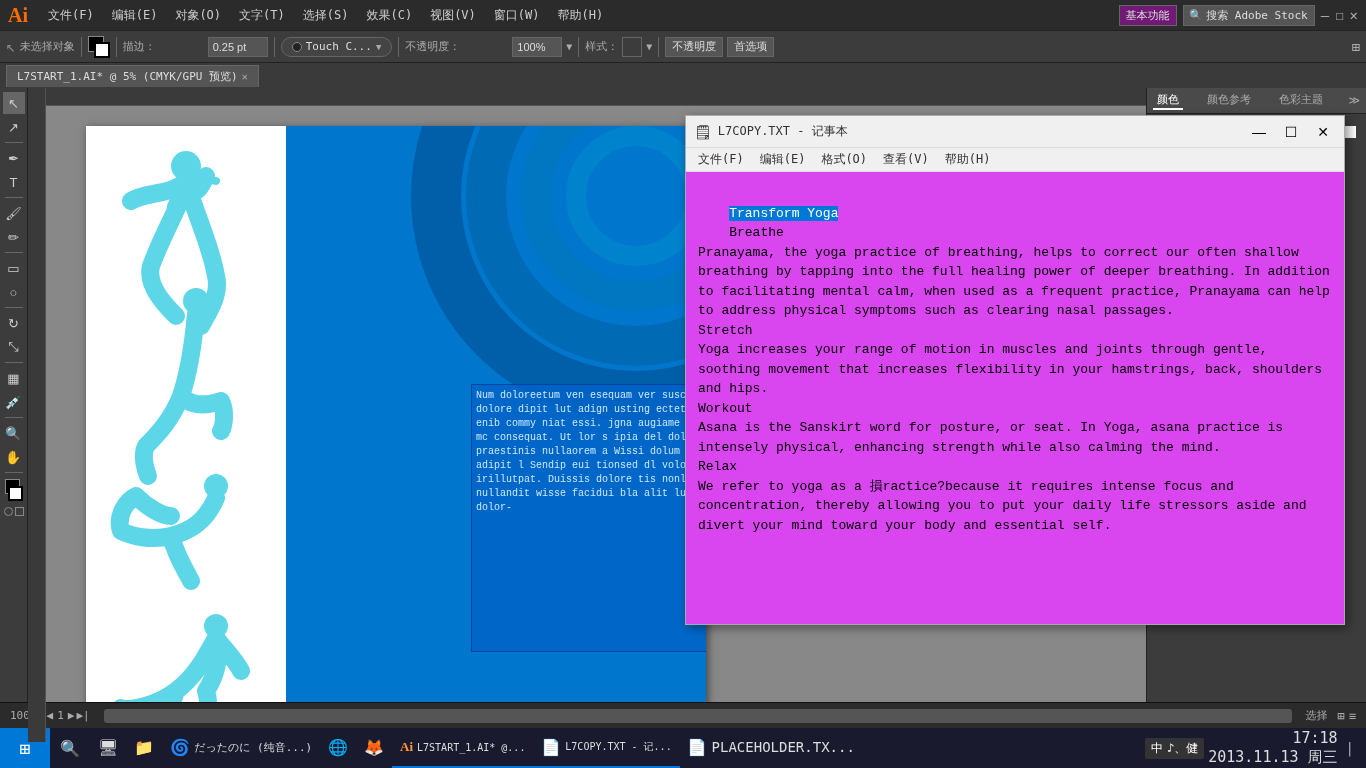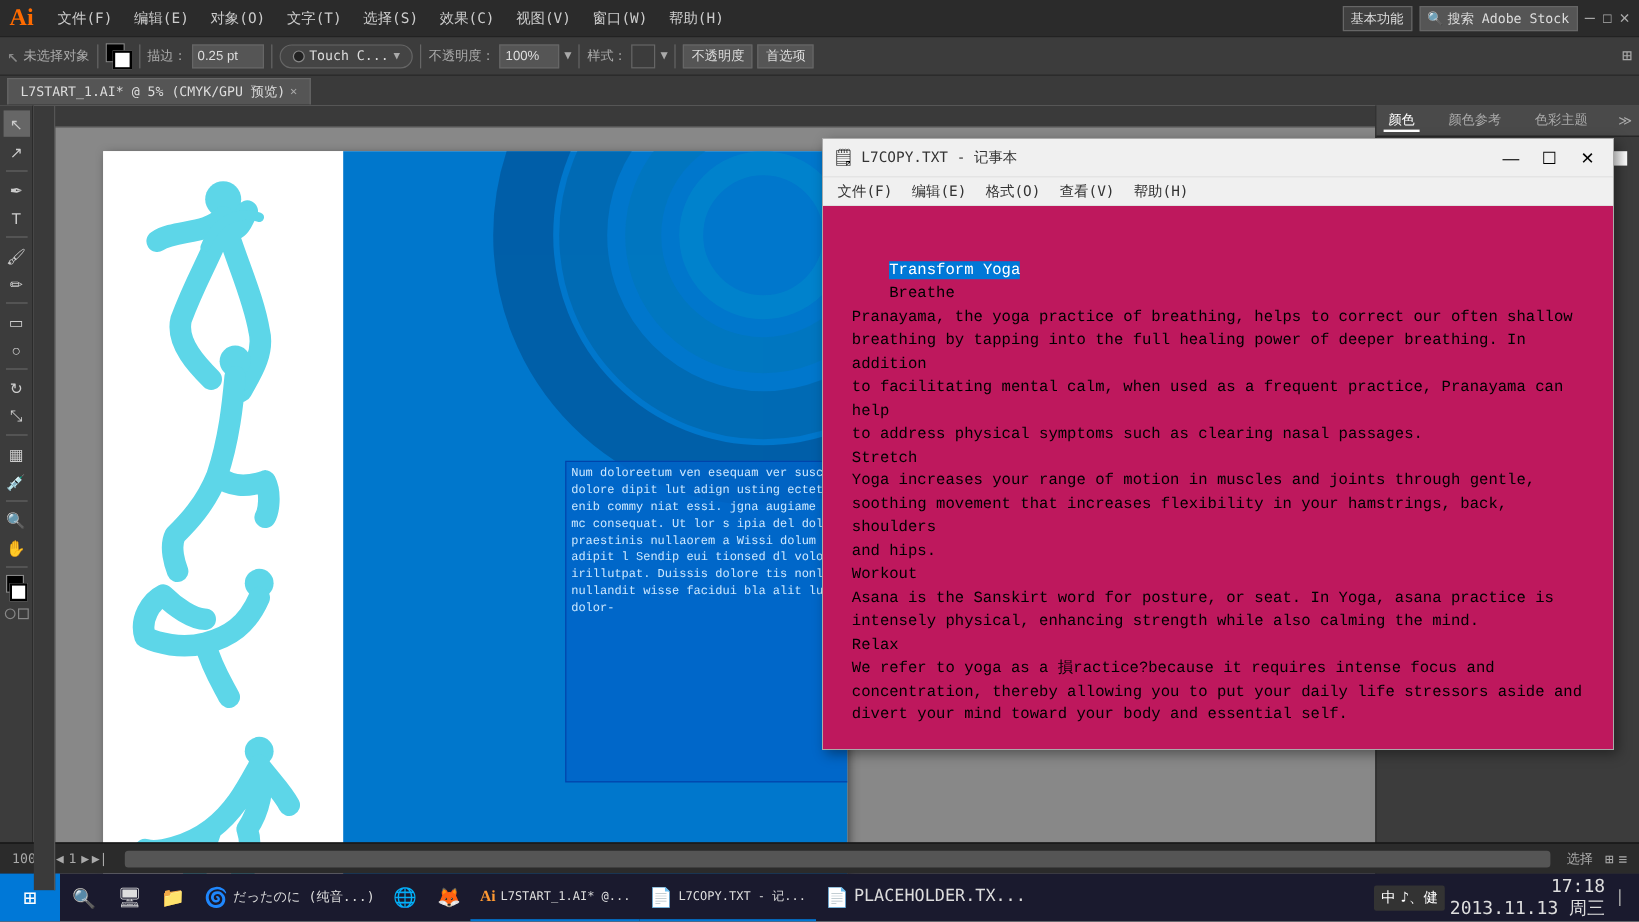--- a/index.html
+++ b/index.html
@@ -15,21 +15,21 @@
     .menu-right { margin-left: auto; display: flex; align-items: center; gap: 6px; }
 
     
     #toolbar {
       width: 100%; height: 32px; background: #3c3c3c; display: flex; align-items: center;
       padding: 0 6px; gap: 4px; border-top: 1px solid #222;
     }
     .toolbar-label { color: #aaa; font-size: 11px; }
     .toolbar-box {
       background: #555; border: 1px solid #666; color: #ddd; font-size: 11px;
-      padding: 1px 4px; height: 20px; min-width: 40px;
+      padding: 1px 4px; height: 20px; min-width: 40px; margin-left: 48px;
     }
     .toolbar-btn {
       background: #555; border: 1px solid #666; color: #ddd; font-size: 11px;
       padding: 1px 6px; height: 20px; cursor: pointer;
     }
     .toolbar-separator { width: 1px; height: 20px; background: #666; margin: 0 2px; }
     .touch-pill {
       background: #444; border: 1px solid #666; border-radius: 10px; color: #ddd;
       font-size: 11px; padding: 1px 10px; height: 20px; display: flex; align-items: center; gap: 4px;
     }
@@ -147,22 +147,22 @@
     }
     #notepad-icon { font-size: 14px; }
     #notepad-title { flex: 1; font-size: 12px; color: #333; }
     .win-btn { width: 26px; height: 26px; display: flex; align-items: center; justify-content: center; font-size: 14px; cursor: pointer; border: none; background: transparent; }
     #notepad-menubar {
       height: 24px; background: #f0f0f0; border-bottom: 1px solid #ddd;
       display: flex; align-items: center; padding: 0 4px;
     }
     .np-menu { padding: 2px 8px; font-size: 12px; color: #333; cursor: pointer; }
     #notepad-content {
-      flex: 1; padding: 24px; font-family: 'Courier New', Courier, monospace; font-size: 13px;
-      color: #000; overflow-y: auto; background: #be185d; white-space: pre-wrap; word-wrap: break-word;
+      flex: 1; padding: 12px; font-family: 'Courier New', Courier, monospace; font-size: 13px;
+      color: #000; overflow-y: auto; background: #d946ef; white-space: pre-wrap; word-wrap: break-word;
       line-height: 1.5; outline: none;
     }
     .highlight { background: #0078d7; color: white; }
 
     
     #notepad-content::-webkit-scrollbar { width: 12px; }
     #notepad-content::-webkit-scrollbar-track { background: #f0f0f0; }
     #notepad-content::-webkit-scrollbar-thumb { background: #c0c0c0; border: 2px solid #f0f0f0; }
   </style>
 </head>
@@ -173,21 +173,21 @@
   <span class="menu-item">文件(F)</span>
   <span class="menu-item">编辑(E)</span>
   <span class="menu-item">对象(O)</span>
   <span class="menu-item">文字(T)</span>
   <span class="menu-item">选择(S)</span>
   <span class="menu-item">效果(C)</span>
   <span class="menu-item">视图(V)</span>
   <span class="menu-item">窗口(W)</span>
   <span class="menu-item">帮助(H)</span>
   <div class="menu-right">
-    <span style="background:#404040;border:1px solid #666;padding:2px 6px;font-size:11px;color:#ddd;">基本功能</span>
+    <span style="background:#701a75;border:1px solid #666;padding:2px 6px;font-size:11px;color:#ddd;">基本功能</span>
     <span style="background:#555;border:1px solid #666;padding:2px 6px;font-size:11px;color:#ddd;display:flex;align-items:center;gap:3px;">🔍 <span>搜索 Adobe Stock</span></span>
     <span style="color:#aaa;font-size:14px;cursor:pointer;">—</span>
     <span style="color:#aaa;font-size:14px;cursor:pointer;">☐</span>
     <span style="color:#aaa;font-size:14px;cursor:pointer;">✕</span>
   </div>
 </div>
 
 <div id="toolbar">
   <span style="color:#888;font-size:16px;">↖</span>
   <span class="toolbar-label">未选择对象</span>

